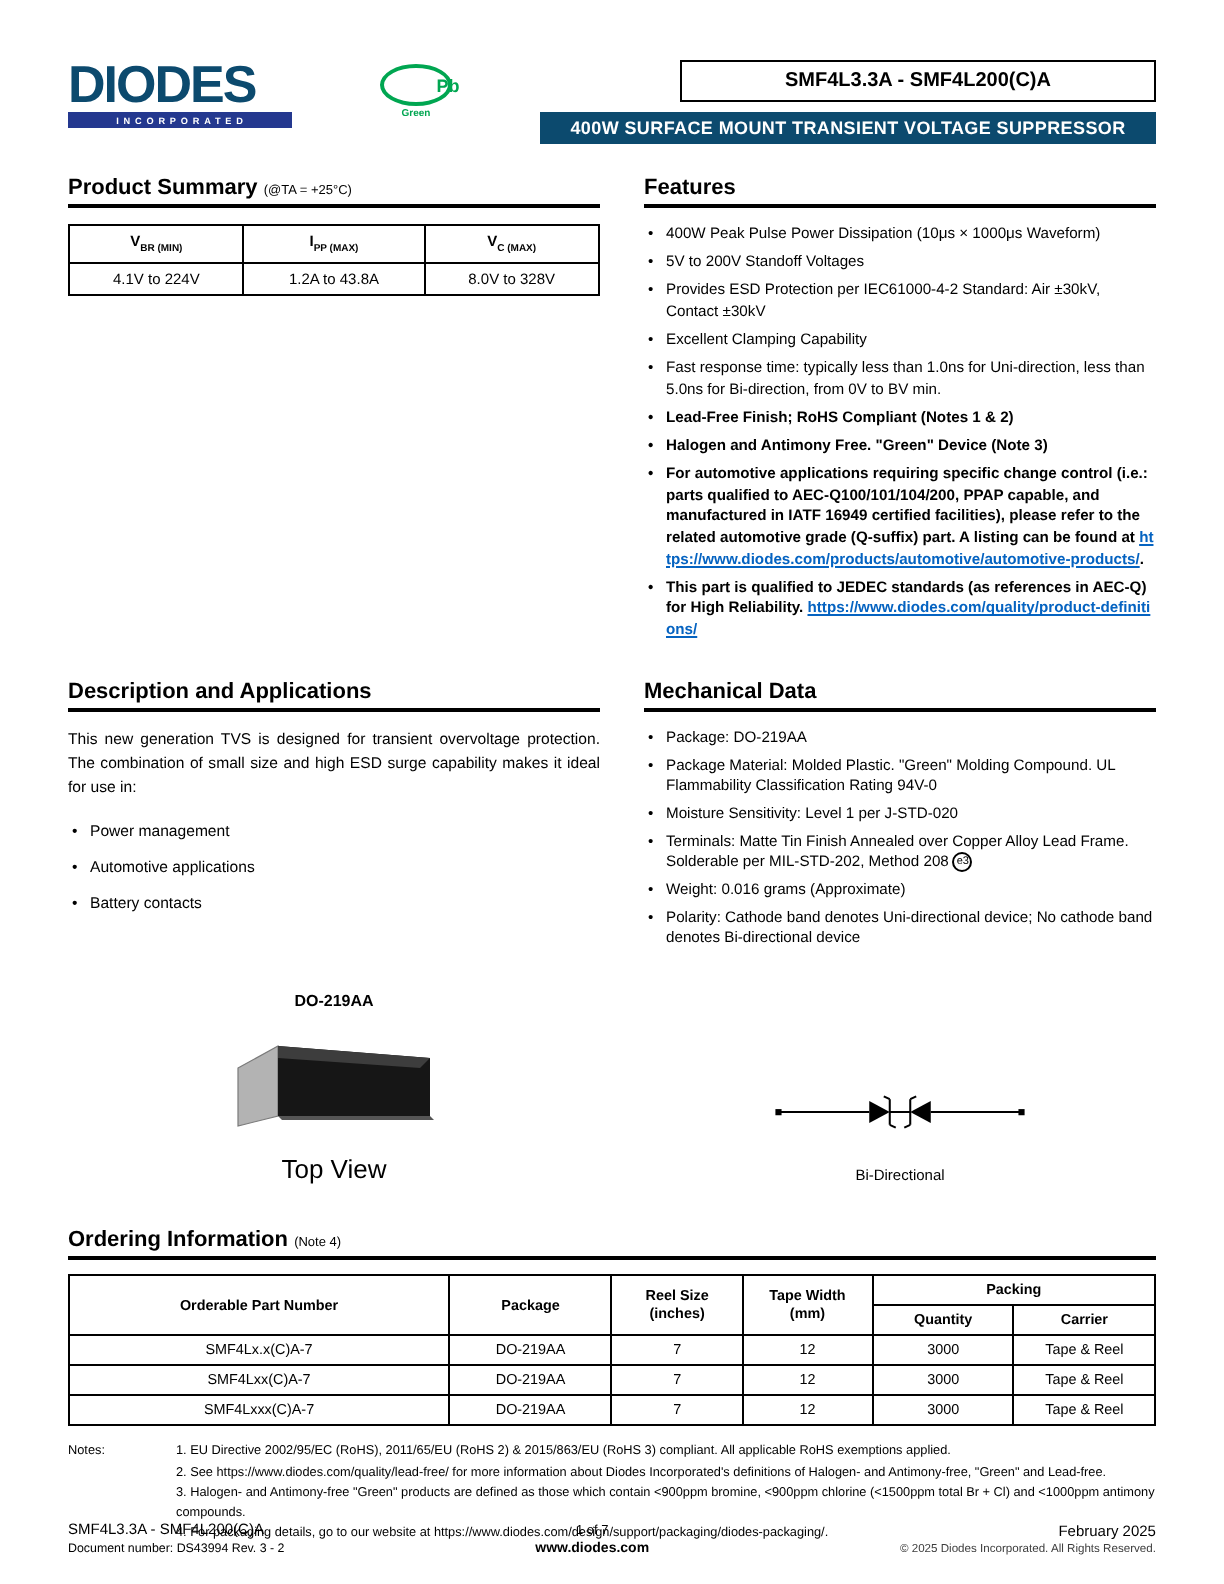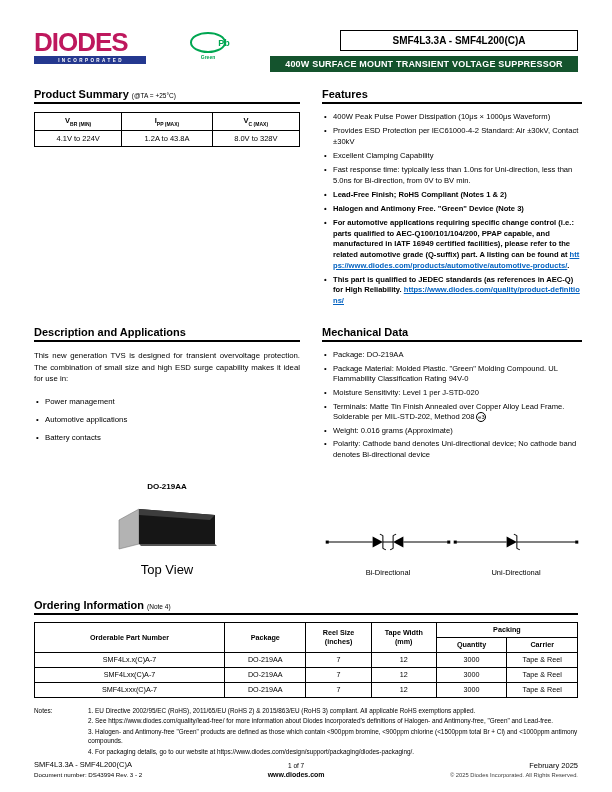--- a/index.html
+++ b/index.html
@@ -3,28 +3,28 @@
 <meta charset="utf-8">
 <style>
   * { margin:0; padding:0; box-sizing:border-box; }
   html,body { background:#fff; }
   body { font-family:"Liberation Sans", sans-serif; color:#000; }
   .page { width:612px; height:792px; margin:0 auto; background:#fff; position:relative; padding:30px 34px 0; overflow:hidden; }
 
   
   .hdr { display:flex; align-items:flex-start; }
   .logo-block { width:112px; }
-  .logo-text { color:#be185d; font-size:26px; font-weight:bold; letter-spacing:-1px; line-height:0.95; }
+  .logo-text { color:#0c4a6e; font-size:26px; font-weight:bold; letter-spacing:-1px; line-height:0.95; }
   .logo-bar { background:#24388F; color:#fff; font-size:4.6px; font-weight:bold; letter-spacing:2.4px; text-align:center; padding:2px 0 1.5px 2px; margin-top:1px; white-space:nowrap; overflow:hidden; }
   .pb { margin:2px auto 0; text-align:center; }
   .pb-circle { width:21px; height:21px; border:2px solid #00A651; border-radius:50%; color:#00A651; font-weight:bold; font-size:9px; display:flex; align-items:center; justify-content:center; margin:0 auto;padding-left:32px; }
   .pb-green { color:#00A651; font-size:5px; font-weight:bold; margin-top:1px; }
   .title-col { width:308px; display:flex; flex-direction:column; align-items:flex-end; gap:5px; }
   .part-box { border:1.5px solid #000; width:238px; text-align:center; font-weight:bold; font-size:10px; padding:4px 0; }
-  .banner { background:#14532d; color:#fff; font-weight:bold; font-size:9px; letter-spacing:0.2px; text-align:center; padding:3px 0; width:100%; }
+  .banner { background:#0c4a6e; color:#fff; font-weight:bold; font-size:9px; letter-spacing:0.2px; text-align:center; padding:3px 0; width:100%; }
 
   
   .columns { display:grid; grid-template-columns:266px 1fr; column-gap:22px; margin-top:16px; align-items:start; }
   .sec-title { font-size:11px; font-weight:bold; border-bottom:2.5px solid #000; padding-bottom:2px; }
   .sec-title .suffix { font-size:6.5px; font-weight:normal; }
   .sec-gap { margin-top:16px; }
 
   
   .ps-table { border-collapse:collapse; width:100%; margin-top:8px; }
   .ps-table th,.ps-table td { border:1px solid #000; font-size:7.5px; text-align:center; padding:3px 2px; }
@@ -121,20 +121,21 @@
           <td>8.0V to 328V</td>
         </tr>
       </tbody>
         </table>
     </section>
 
     <section>
       <h2 class="sec-title">Features</h2>
       <ul class="blist">
           <li><span>400W Peak Pulse Power Dissipation (10μs × 1000μs Waveform)</span></li>
+          <li><span>5V to 200V Standoff Voltages</span></li>
           <li><span>Provides ESD Protection per IEC61000-4-2 Standard: Air ±30kV, Contact ±30kV</span></li>
           <li><span>Excellent Clamping Capability</span></li>
           <li><span>Fast response time: typically less than 1.0ns for Uni-direction, less than 5.0ns for Bi-direction, from 0V to BV min.</span></li>
           <li class="bold"><span>Lead-Free Finish; RoHS Compliant (Notes 1 &amp; 2)</span></li>
           <li class="bold"><span>Halogen and Antimony Free. "Green" Device (Note 3)</span></li>
           <li class="bold"><span>For automotive applications requiring specific change control (i.e.: parts qualified to AEC-Q100/101/104/200, PPAP capable, and manufactured in IATF 16949 certified facilities), please refer to the related automotive grade (Q-suffix) part. A listing can be found at </span><a href="#">https://www.diodes.com/products/automotive/automotive-products/</a><span>.</span></li>
           <li class="bold"><span>This part is qualified to JEDEC standards (as references in AEC-Q) for High Reliability. </span><a href="#">https://www.diodes.com/quality/product-definitions/</a></li>
         </ul>
     </section>
 
@@ -182,33 +183,20 @@
           <line class="wire" x1="69" y1="20.5" x2="72.5" y2="22.2"></line>
           <line class="wire" x1="69" y1="13" x2="81" y2="13"></line>
           <line class="wire" x1="81" y1="5.5" x2="81" y2="20.5"></line>
           <line class="wire" x1="81" y1="5.5" x2="84.5" y2="3.8"></line>
           <line class="wire" x1="81" y1="20.5" x2="77.5" y2="22.2"></line>
           <polygon class="solid" points="93,6.5 93,19.5 81,13"></polygon>
           <line class="wire" x1="93" y1="13" x2="145" y2="13"></line>
           <rect class="solid" x="144.4" y="11.3" width="3.6" height="3.6"></rect>
         </svg>
         <figcaption class="sym-caption">Bi-Directional</figcaption>
-      </figure>
-      <figure class="sym-fig">
-        <svg width="128" height="26" viewBox="0 0 150 26">
-          <rect class="solid" x="2" y="11.3" width="3.6" height="3.6"></rect>
-          <line class="wire" x1="5" y1="13" x2="64" y2="13"></line>
-          <polygon class="solid" points="64,6.5 64,19.5 76,13"></polygon>
-          <line class="wire" x1="76" y1="5.5" x2="76" y2="20.5"></line>
-          <line class="wire" x1="76" y1="5.5" x2="72.5" y2="3.8"></line>
-          <line class="wire" x1="76" y1="20.5" x2="79.5" y2="22.2"></line>
-          <line class="wire" x1="76" y1="13" x2="145" y2="13"></line>
-          <rect class="solid" x="144.4" y="11.3" width="3.6" height="3.6"></rect>
-        </svg>
-        <figcaption class="sym-caption">Uni-Directional</figcaption>
       </figure>
     </div>
 
   </div>
 
   <section class="order-sec">
     <h2 class="sec-title">
       <span>Ordering Information</span>
       <span class="suffix">(Note 4)</span>
     </h2>

